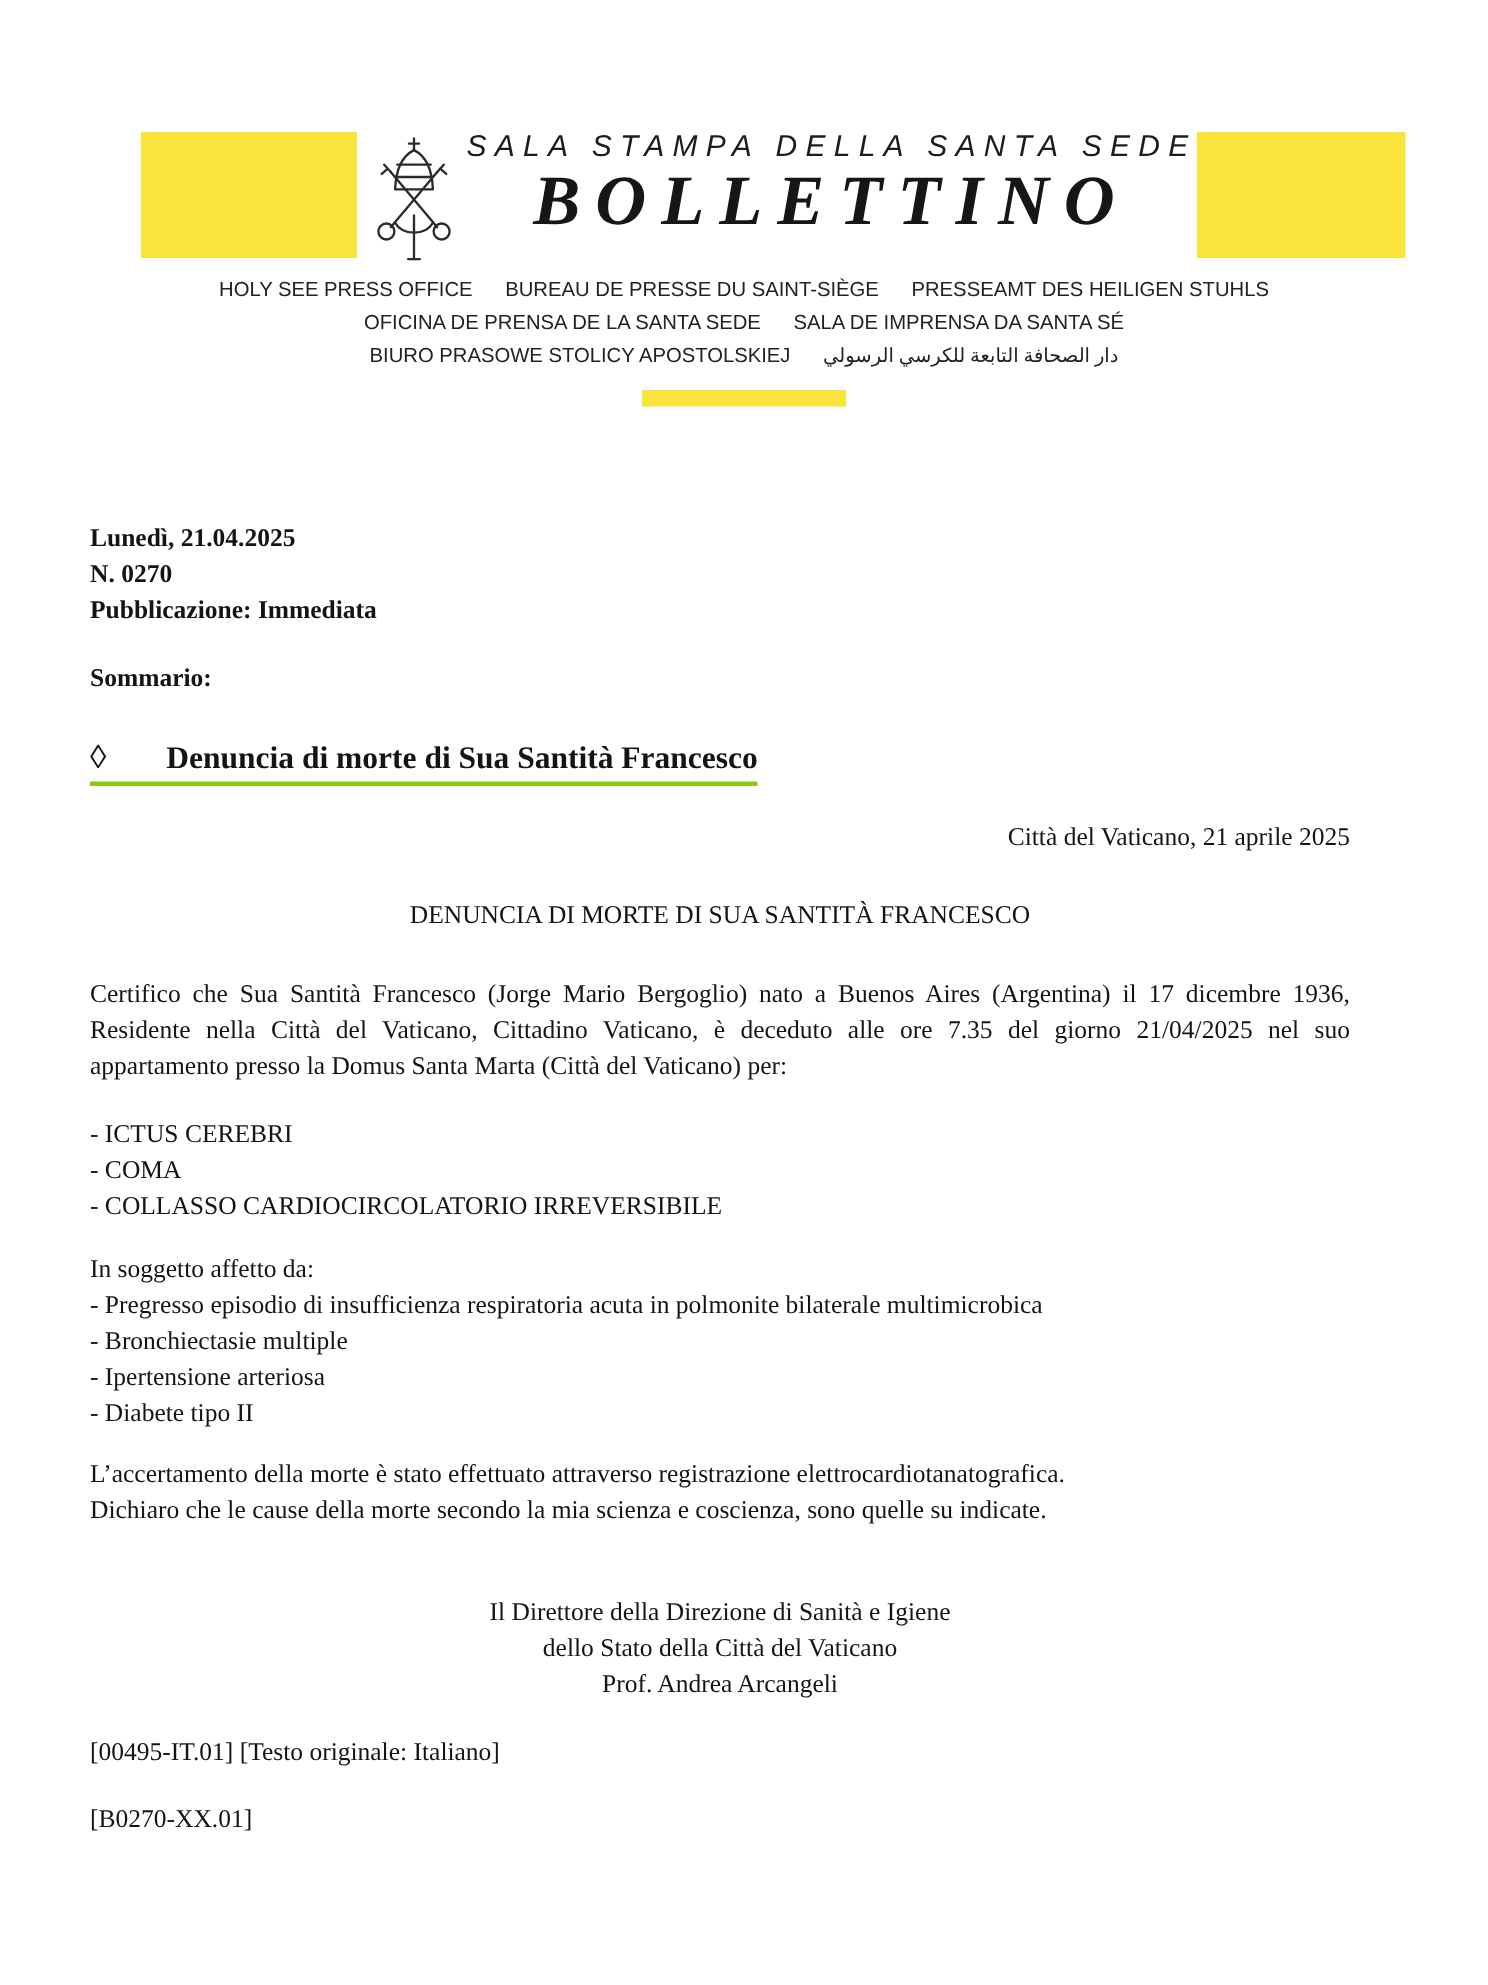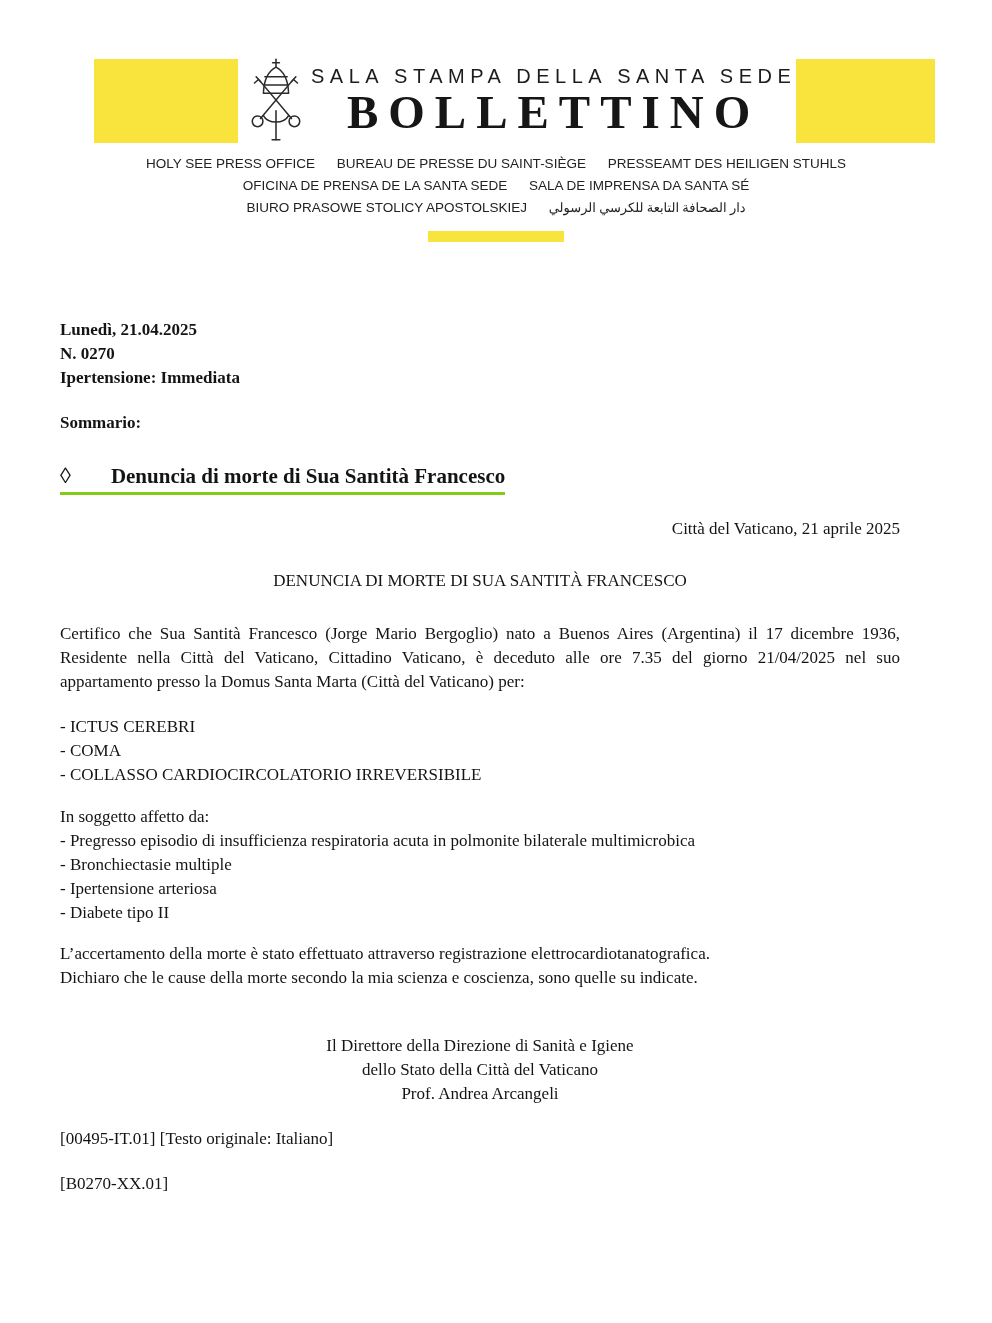--- a/index.html
+++ b/index.html
@@ -16,23 +16,24 @@
     height: 1323px;
     background: var(--page-bg);
     color: var(--ink);
     font-family: "Liberation Serif", serif;
     overflow: hidden;
   }
 
   
   .masthead {
     display: flex;
-    align-items: center;
-    margin: 59px 95px 0 94px;
+    align-items: flex-start;
+    margin: 88px 95px 0 94px;
     height: 84px;
+    font-style: italic;
   }
   .yellow-block {
     background: var(--accent-yellow);
     height: 84px;
     flex: 0 0 auto;
   }
   .yellow-block.left  { width: 144px; }
   .yellow-block.right { width: 139px; }
   .emblem {
     flex: 0 0 auto;
@@ -170,21 +171,21 @@
     </div>
   </div>
 
   <div class="yellow-bar"></div>
 
   <main class="content">
 
     <div class="meta">
       <div class="meta-row">Lunedì, 21.04.2025</div>
       <div class="meta-row right">N. 0270</div>
-      <div class="meta-row">Ipertensione: Immediata</div>
+      <div class="meta-row">Pubblicazione: Immediata</div>
     </div>
     <div class="summary-label">Sommario:</div>
 
     <div>
       <div class="summary-item">
         <span class="diamond">◊</span><span class="spacer"></span><span>Denuncia di morte di Sua Santità Francesco</span>
       </div>
     </div>
 
     <div class="dateline">Città del Vaticano, 21 aprile 2025</div>

